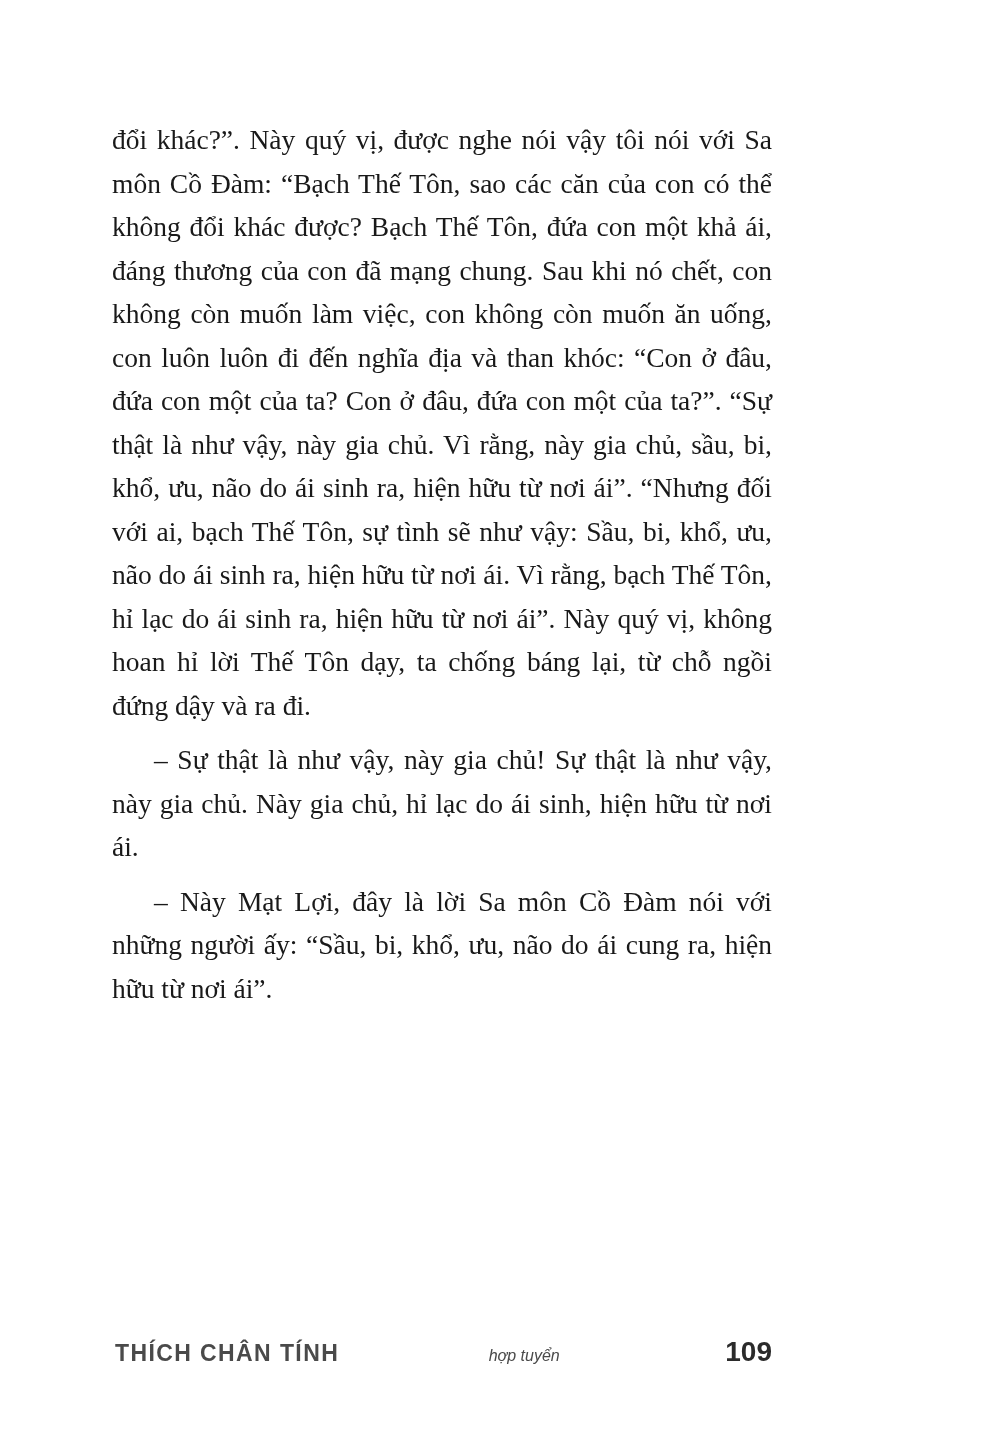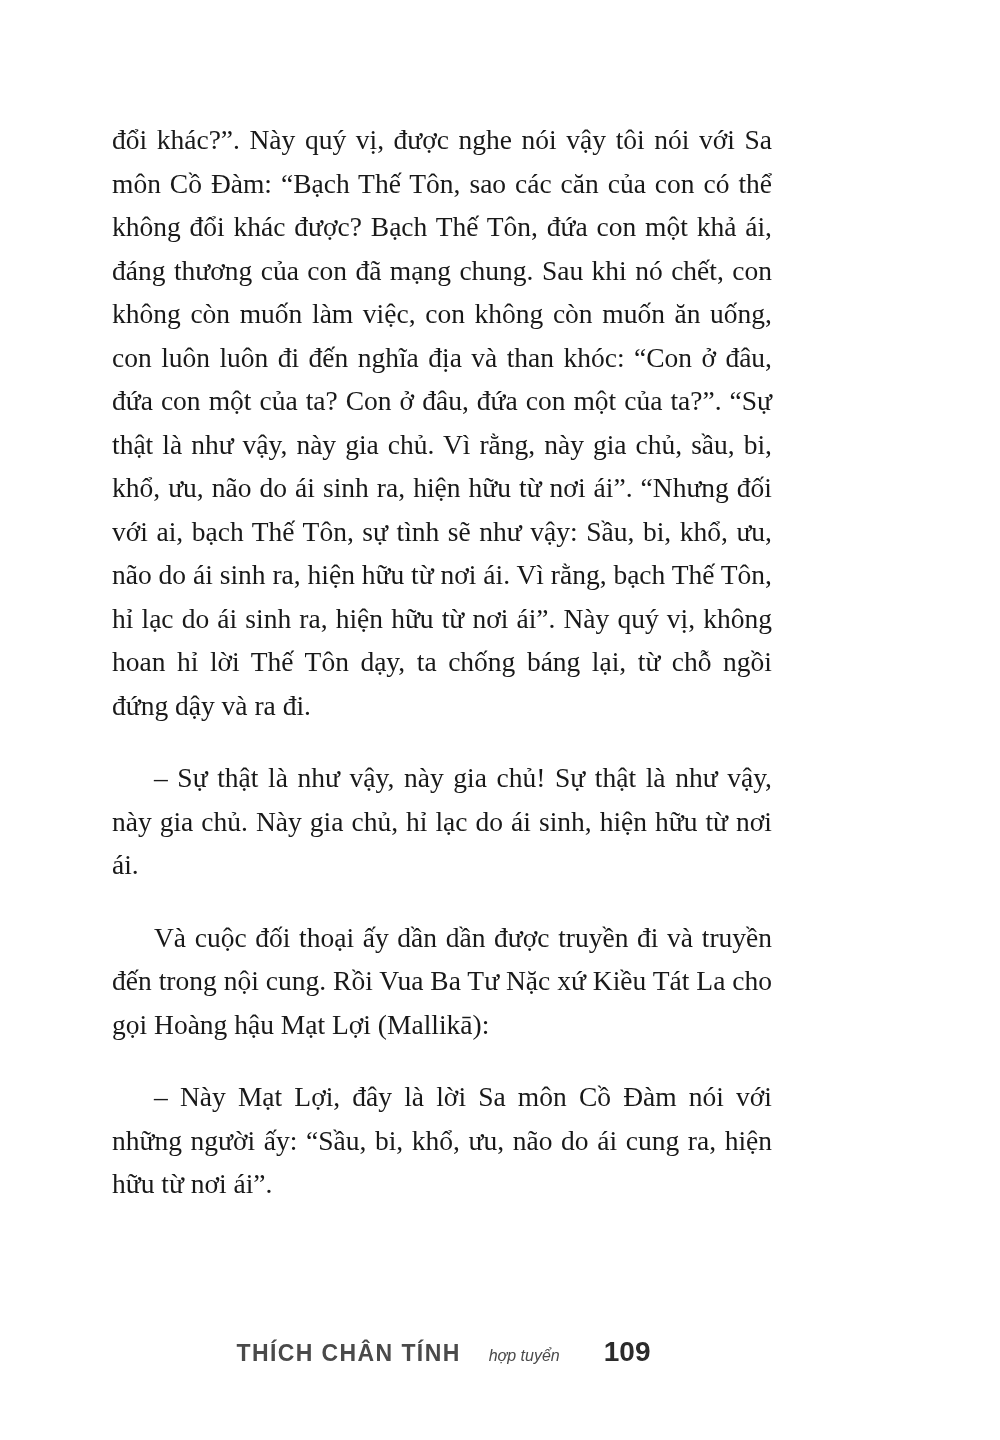--- a/index.html
+++ b/index.html
@@ -33,31 +33,31 @@
     color: #191919;
   }
   .para {
     margin: 0;
     text-indent: 0;
   }
   .para.indent {
     text-indent: 42px;
   }
   .para + .para {
-    margin-top: 29px;
+    margin-top: 11px;
   }
   .footer {
     position: absolute;
     left: 115px;
     right: 112px;
     top: 1336px;
     display: flex;
     align-items: baseline;
-    justify-content: center;
-    gap: 16px;
+    justify-content: space-between;
+    gap: 8px;
   }
   .footer-author {
     font-family: "Liberation Sans", sans-serif;
     font-size: 23px;
     letter-spacing: 1.4px;
     font-weight: 700;
     color: #4a4a4a;
   }
   .footer-sub {
     font-family: "Liberation Sans", sans-serif;
@@ -75,21 +75,20 @@
   }
 </style>
 </head>
 <body>
 
 <div class="page">
 
   <div class="body-text">
     <p class="para">đổi khác?”. Này quý vị, được nghe nói vậy tôi nói với Sa môn Cồ Đàm: “Bạch Thế Tôn, sao các căn của con có thể không đổi khác được? Bạch Thế Tôn, đứa con một khả ái, đáng thương của con đã mạng chung. Sau khi nó chết, con không còn muốn làm việc, con không còn muốn ăn uống, con luôn luôn đi đến nghĩa địa và than khóc: “Con ở đâu, đứa con một của ta? Con ở đâu, đứa con một của ta?”. “Sự thật là như vậy, này gia chủ. Vì rằng, này gia chủ, sầu, bi, khổ, ưu, não do ái sinh ra, hiện hữu từ nơi ái”. “Nhưng đối với ai, bạch Thế Tôn, sự tình sẽ như vậy: Sầu, bi, khổ, ưu, não do ái sinh ra, hiện hữu từ nơi ái. Vì rằng, bạch Thế Tôn, hỉ lạc do ái sinh ra, hiện hữu từ nơi ái”. Này quý vị, không hoan hỉ lời Thế Tôn dạy, ta chống báng lại, từ chỗ ngồi đứng dậy và ra đi.</p>
     <p class="para indent">– Sự thật là như vậy, này gia chủ! Sự thật là như vậy, này gia chủ. Này gia chủ, hỉ lạc do ái sinh, hiện hữu từ nơi ái.</p>
-    <p class="para indent">Và cuộc đối thoại ấy dần dần được truyền đi và truyền đến trong nội cung. Rồi Vua Ba Tư Nặc xứ Kiều Tát La cho gọi Hoàng hậu Mạt Lợi (Mallikā):</p>
     <p class="para indent">– Này Mạt Lợi, đây là lời Sa môn Cồ Đàm nói với những người ấy: “Sầu, bi, khổ, ưu, não do ái cung ra, hiện hữu từ nơi ái”.</p>
   </div>
 
   <div class="footer">
     <span class="footer-author">THÍCH CHÂN TÍNH</span>
     <span class="footer-sub">hợp tuyển</span>
     <span class="footer-page">109</span>
   </div>
 
 </div>

